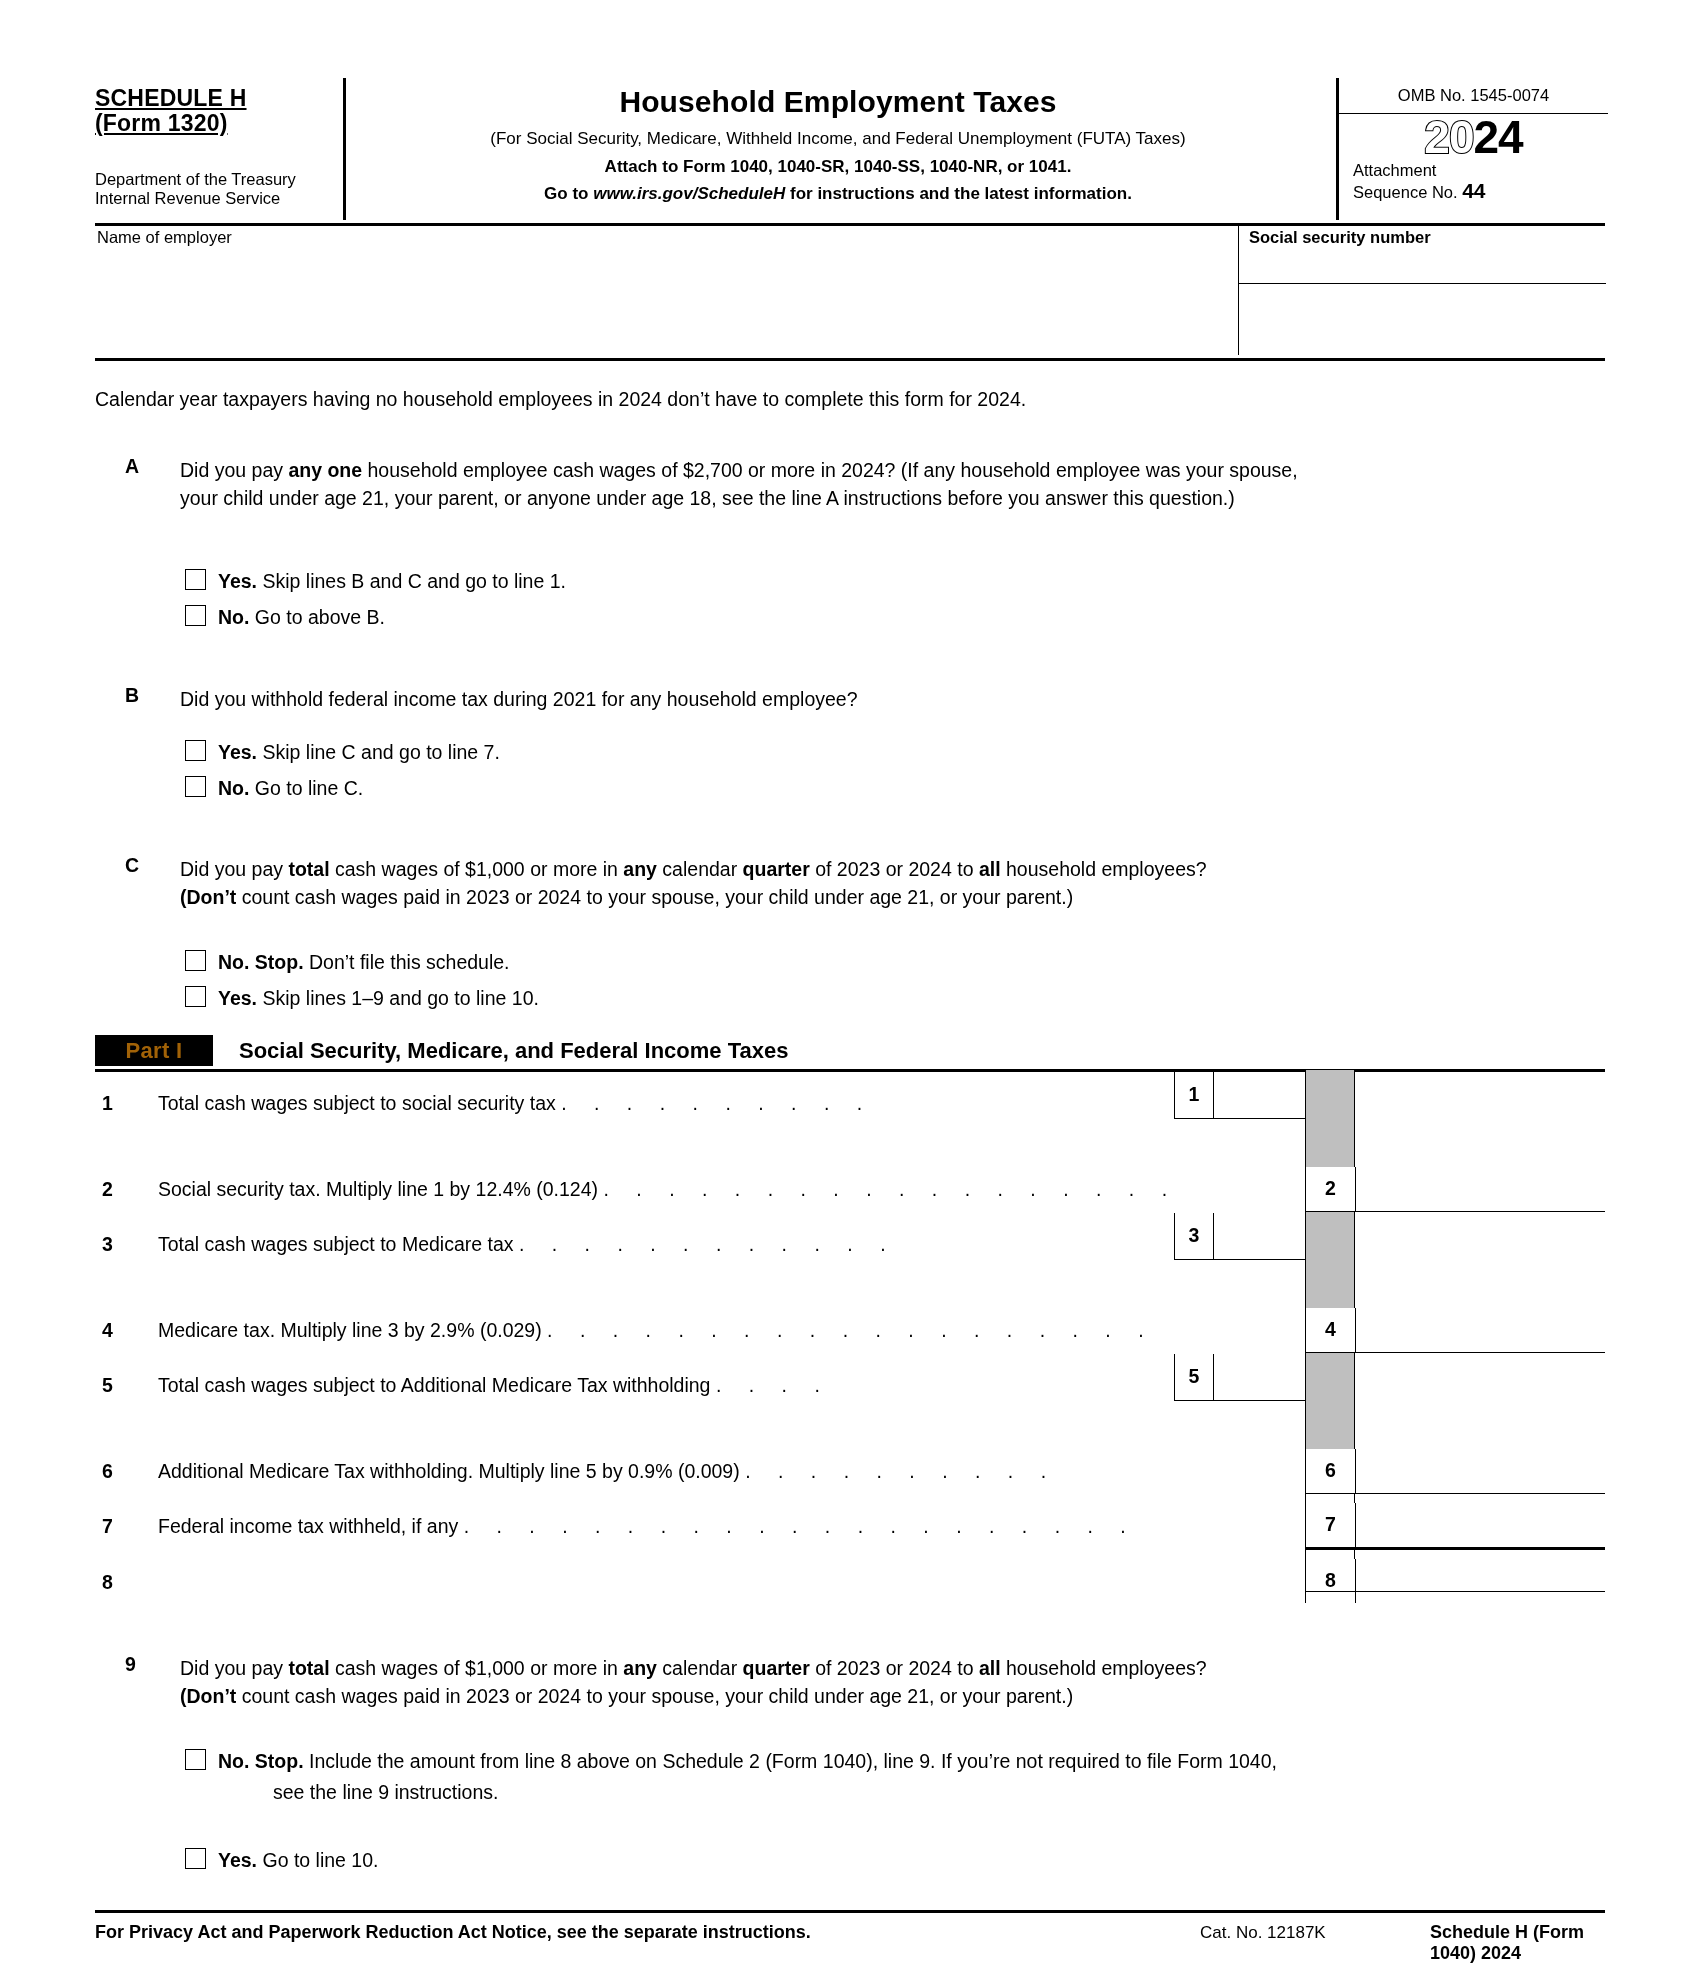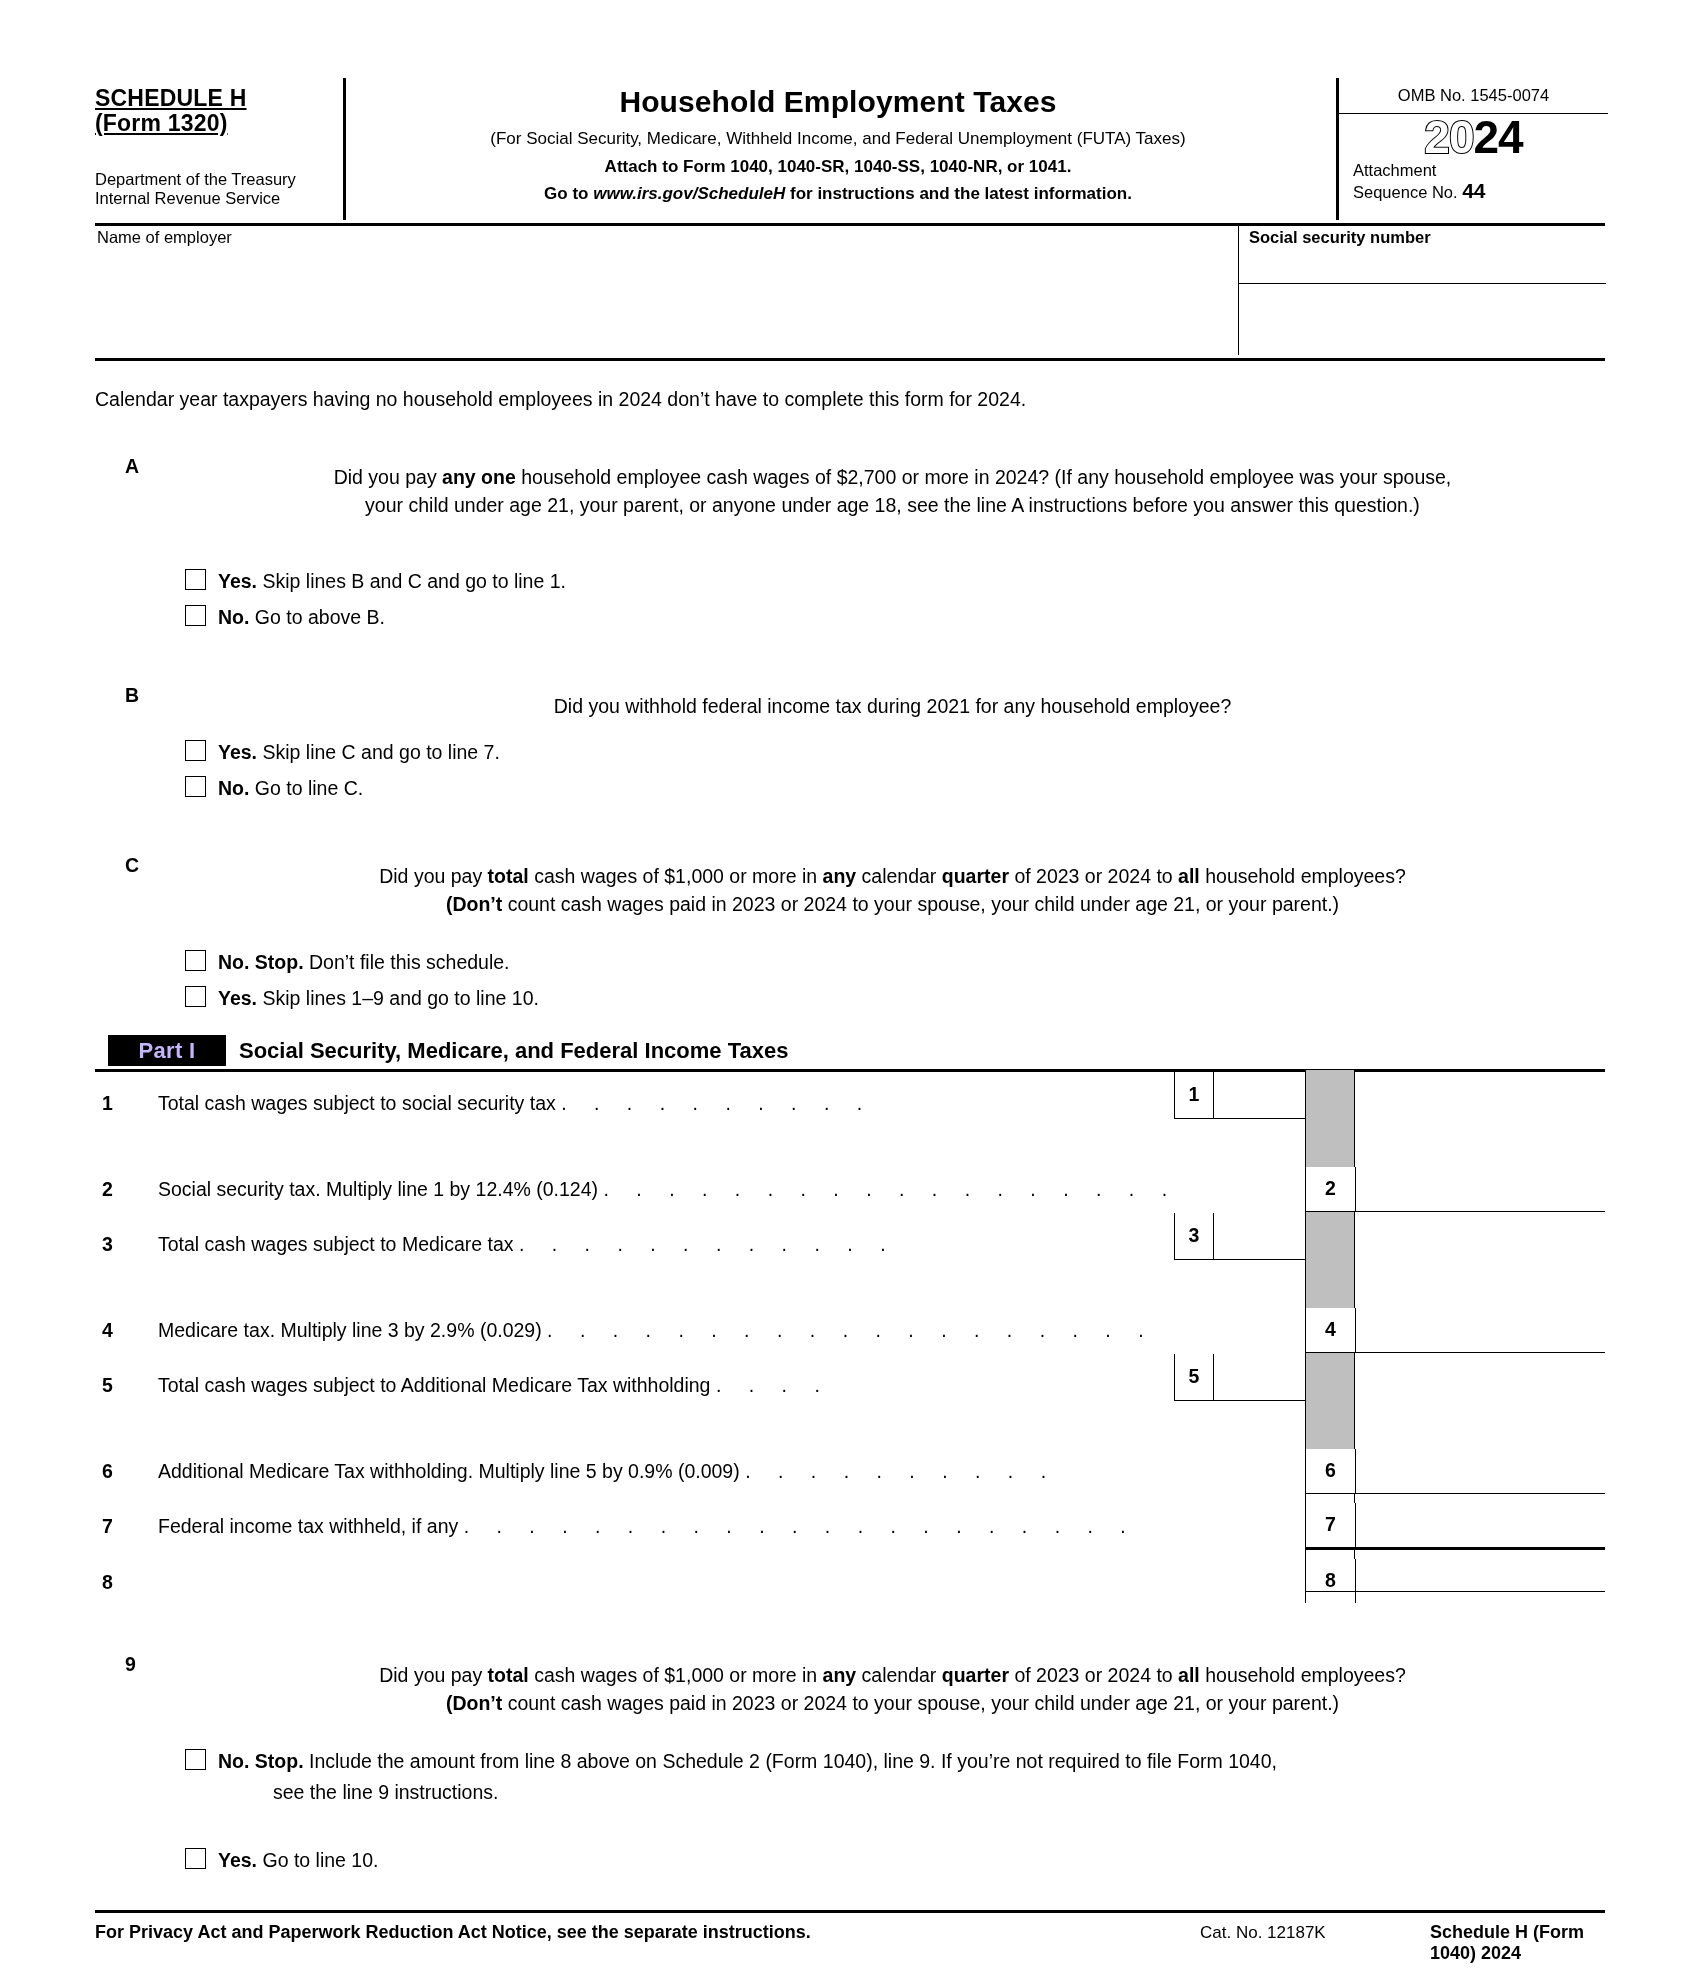--- a/index.html
+++ b/index.html
@@ -65,38 +65,38 @@
   .eingrid i{display:block;width:38.8px;height:36px;border-right:1.5px solid #000;}
   .eingrid i.dash{border-right:1.5px dashed #000;}
   .eingrid i:last-child{border-right:none;}
 
   
   .note{
     position:absolute;left:95px;top:388px;font-size:19.5px;
   }
   .qrow{position:absolute;left:95px;width:1510px;font-size:19.5px;line-height:28px;}
   .qletter{position:absolute;left:30px;top:0;font-size:19.5px;font-weight:bold;}
-  .qtext{position:absolute;left:85px;top:11px;width:1425px;text-align:center;}
+  .qtext{position:absolute;left:85px;top:4px;width:1425px;}
 
   .optrow{position:absolute;font-size:19.5px;line-height:31px;}
   .cbx{
     display:inline-block;width:19px;height:19px;border:1.5px solid #000;
     vertical-align:-2px;margin-right:14px;background:#fff;
   }
   .opt-l{position:absolute;left:185px;}
   .opt-txt{position:absolute;left:218px;width:1390px;}
   .opt-txt .cont{display:block;padding-left:55px;}
 
   
   .partbar{
     position:absolute;left:95px;width:1510px;height:34px;
     border-bottom:3px solid #000;
   }
   .partbar .tag{
-    position:absolute;left:13px;top:0;width:118px;height:31px;background:#000;color:#c4b5fd;
+    position:absolute;left:0;top:0;width:118px;height:31px;background:#000;color:#a16207;
     font-size:22px;font-weight:bold;line-height:31px;text-align:center;letter-spacing:0.3px;
   }
   .partbar .ptitle{
     position:absolute;left:144px;top:0;height:31px;line-height:31px;
     font-size:22px;font-weight:bold;
   }
 
   
   .grid{position:absolute;left:95px;width:1510px;}
   .grow{position:relative;width:1510px;}

